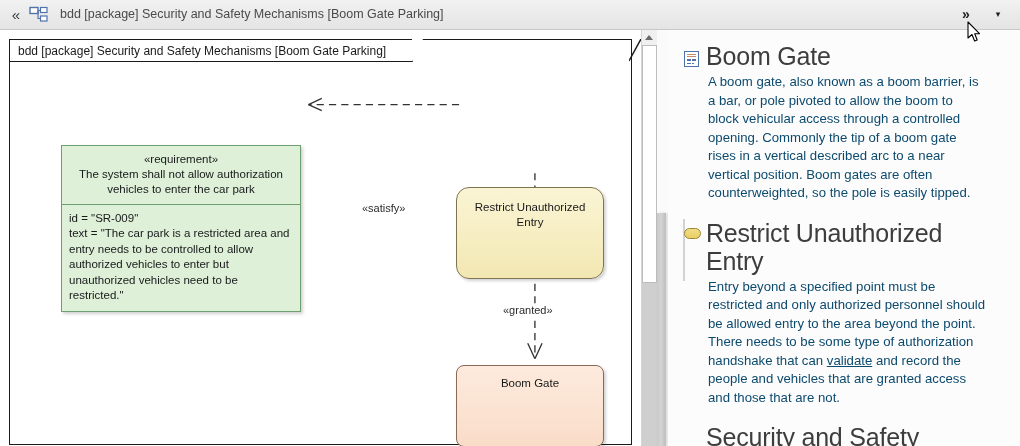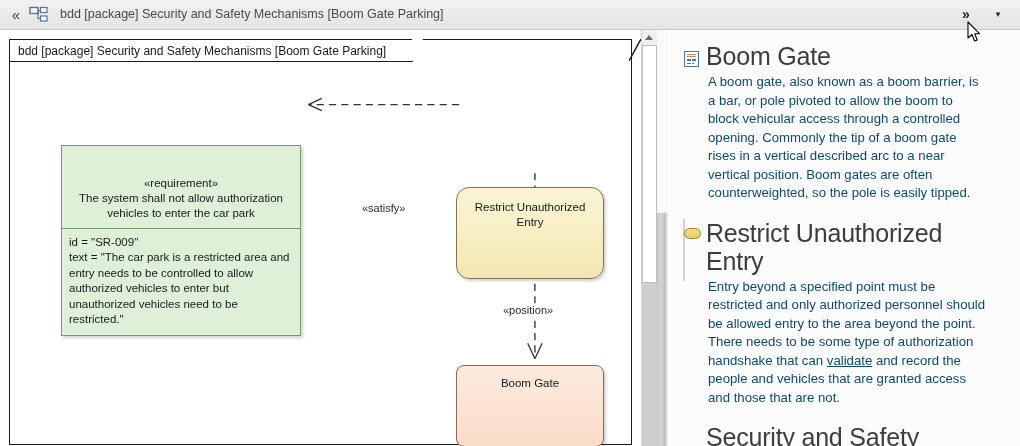--- a/index.html
+++ b/index.html
@@ -132,21 +132,21 @@
     box-sizing: border-box;
   }
   .req-head {
     padding: 6px 6px 7px 6px;
     text-align: center;
     font-size: 11.5px;
     color: #17191a;
     line-height: 15px;
     border-bottom: 1px solid #6f9f6f;
   }
-  .req-stereo { display: block; margin-top: 24px; }
+  .req-stereo { display: block; }
   .req-body {
     padding: 6px 7px 8px 7px;
     font-size: 11.5px;
     color: #17191a;
     line-height: 15.4px;
     text-align: left;
   }
 
   
   .uc-node {
@@ -388,21 +388,21 @@
       <svg class="conn-svg" viewBox="0 0 623 406">
 
         <path d="M437,63 L290,63" stroke="#333" stroke-width="1.3" fill="none" stroke-dasharray="7,5"></path>
         <path d="M290,63 L303,57 M290,63 L303,69" stroke="#333" stroke-width="1.3" fill="none"></path>
 
         <path d="M511,130 L511,308" stroke="#333" stroke-width="1.3" fill="none" stroke-dasharray="7,5"></path>
         <path d="M504,296 L511,311 M518,296 L511,311" stroke="#333" stroke-width="1.3" fill="none"></path>
       </svg>
 
       <div class="conn-label lbl-satisfy">«satisfy»</div>
-      <div class="conn-label lbl-allocate">«position»</div>
+      <div class="conn-label lbl-allocate">«granted»</div>
 
       <div class="req-node">
         <div class="req-head">
           <span class="req-stereo">«requirement»</span>
           <span>The system shall not allow authorization vehicles to enter the car park</span>
         </div>
         <div class="req-body">
           <div>id = "SR-009"</div>
           <div>text = "The car park is a restricted area and entry needs to be controlled to allow authorized vehicles to enter but unauthorized vehicles need to be restricted."</div>
         </div>

